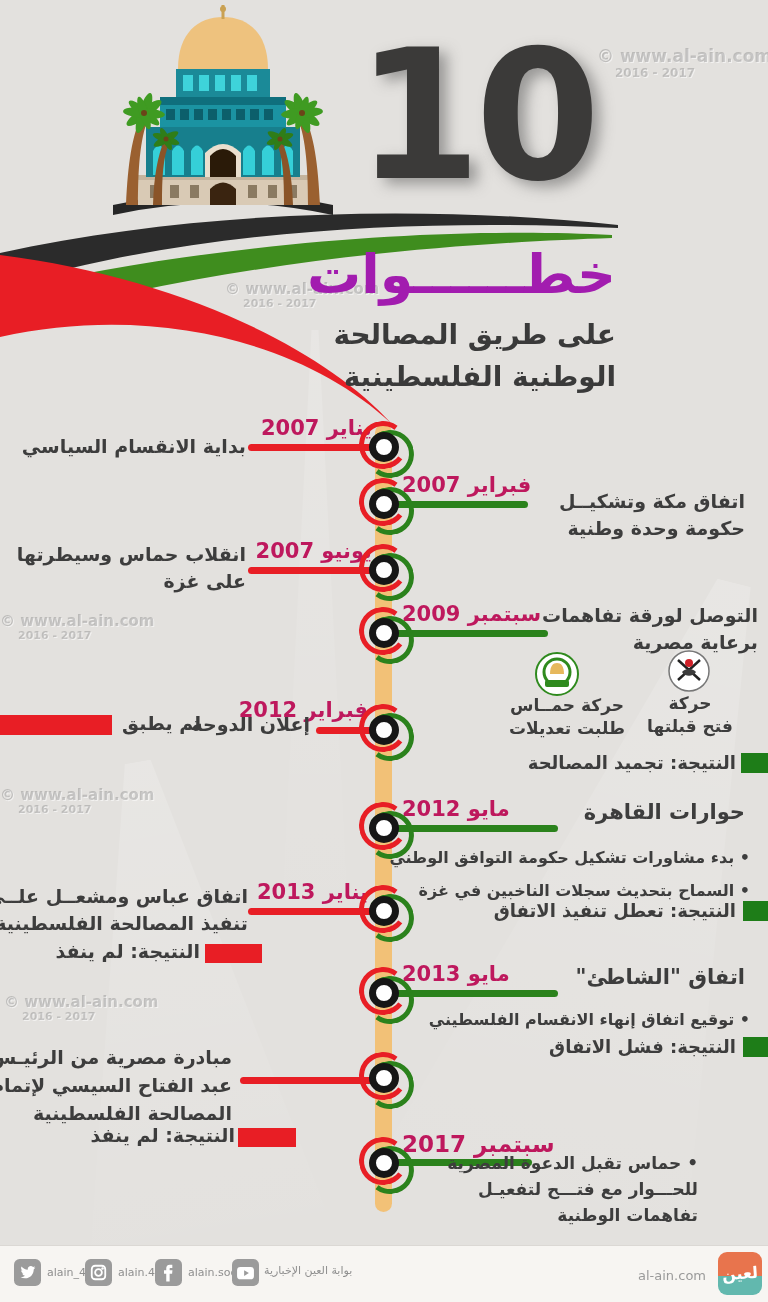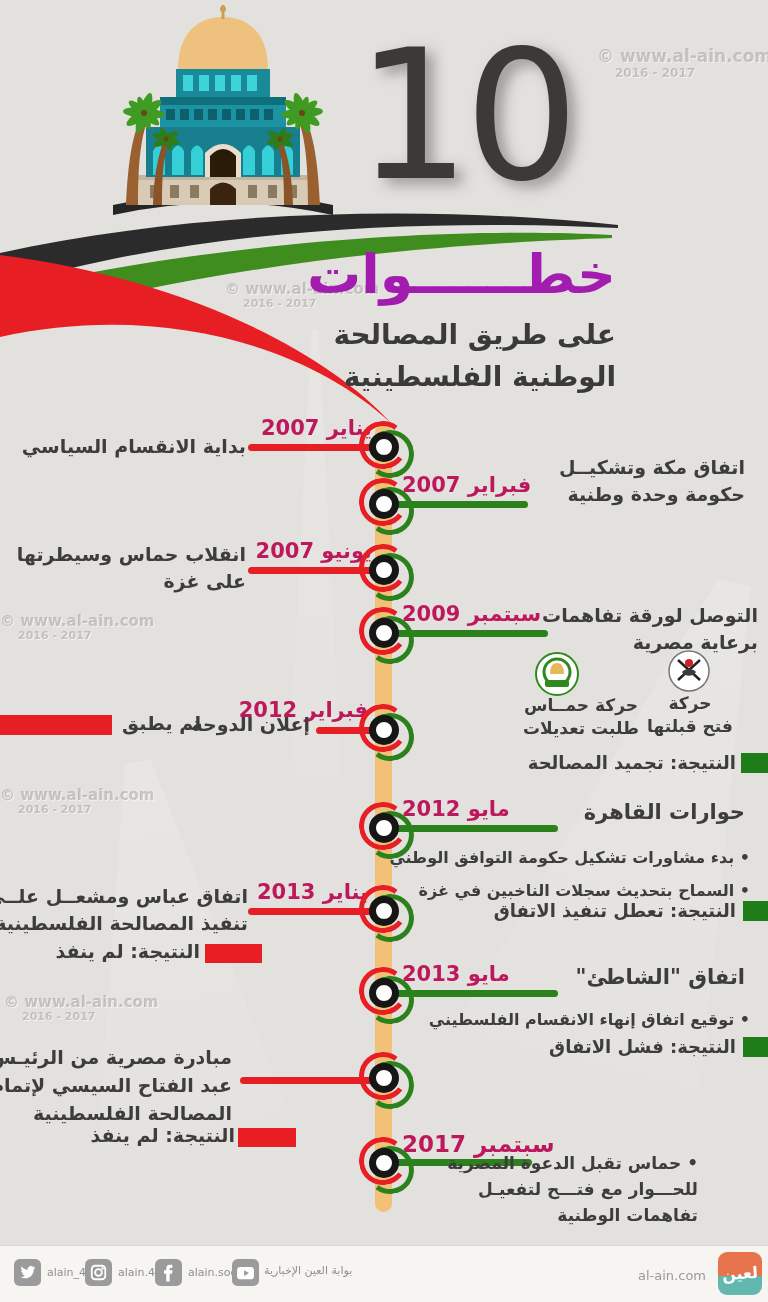--- a/index.html
+++ b/index.html
@@ -7,21 +7,21 @@
          font-family:"DejaVu Sans",sans-serif;}
   .abs{position:absolute;}
   .ar{direction:rtl;font-weight:bold;color:#3d3d3d;white-space:nowrap;}
   .ray{position:absolute;background:linear-gradient(to bottom,rgba(255,255,255,0.5),rgba(255,255,255,0));opacity:.35;}
   .wm{position:absolute;color:rgba(125,125,125,0.38);font-weight:bold;line-height:1.15;
       text-shadow:1px 1px 0 rgba(255,255,255,0.55);font-family:"DejaVu Sans",sans-serif;white-space:nowrap;}
   .wm .l1{font-size:15px;display:block;}
   .wm .l2{font-size:11px;display:block;padding-left:18px;}
   .wm-lg .l1{font-size:17px;}
   .wm-lg .l2{font-size:12px;}
-  .big10{position:absolute;left:356px;top:26px;font-size:180px;line-height:1;font-weight:normal;color:#3b3a39;
+  .big10{position:absolute;left:356px;top:26px;font-size:180px;line-height:1;font-weight:bold;color:#3b3a39;
          letter-spacing:-6px;text-shadow:8px 6px 14px rgba(80,80,80,0.5);z-index:4;}
   .title-main{position:absolute;right:152px;top:244px;font-size:54px;line-height:1.15;z-index:5;color:#a21caf;}
   .title-sub{position:absolute;right:152px;font-size:28px;z-index:5;color:#3a3a3a;}
   
   .tbar{position:absolute;left:375px;top:424px;width:17px;height:788px;background:#f2c177;border-radius:9px;z-index:3;}
   .node{position:absolute;width:48px;height:48px;z-index:6;}
   .node .arc{position:absolute;width:38px;height:38px;border-radius:50%;border:5px solid transparent;}
   .node .arc-r{left:-1px;top:-2px;border-color:#e81e25;border-right-color:transparent;transform:rotate(-8deg);}
   .node .arc-g{left:6px;top:7px;border-color:#2b821c;border-left-color:transparent;transform:rotate(-8deg);}
   .node .ring{position:absolute;left:9px;top:9px;width:16px;height:16px;border-radius:50%;border:7px solid #161616;background:#fff;}
@@ -210,21 +210,21 @@
   <div class="node" style="left:360px;top:1139px;">
       <span class="arc arc-r"></span>
       <span class="arc arc-g"></span>
       <span class="ring"></span>
     </div>
 
   <div class="date ar" style="right:396px;top:416px;">يناير 2007</div>
   <div class="desc ar" style="right:522px;top:433px;">بداية الانقسام السياسي</div>
 
   <div class="date ar" style="left:402px;top:473px;">فبراير 2007</div>
-  <div class="desc ar" style="right:23px;top:454px;">
+  <div class="desc ar" style="right:23px;top:488px;">
     <span>اتفاق مكة وتشكيــل</span><br>
     <span>حكومة وحدة وطنية</span>
   </div>
 
   <div class="date ar" style="right:396px;top:539px;">يونيو 2007</div>
   <div class="desc ar" style="right:522px;top:541px;">
     <span>انقلاب حماس وسيطرتها</span><br>
     <span>على غزة</span>
   </div>
 
@@ -233,21 +233,21 @@
     <span>التوصل لورقة تفاهمات</span><br>
     <span>برعاية مصرية</span>
   </div>
 
   <svg class="abs" style="left:535px;top:652px;z-index:5;" width="44" height="44" viewBox="0 0 44 44">
     <circle cx="22" cy="22" r="21" fill="#fff" stroke="#2f8a1e" stroke-width="2"></circle>
     <circle cx="22" cy="20" r="13" fill="none" stroke="#2f8a1e" stroke-width="3"></circle>
     <path d="M15,22 C15,14 18,11 22,11 C26,11 29,14 29,22 Z" fill="#e6b85c"></path>
     <rect x="10" y="28" width="24" height="7" rx="2" fill="#2f8a1e"></rect>
   </svg>
-  <div class="loglbl ar" style="left:511px;top:694px;width:140px;">
+  <div class="loglbl ar" style="left:497px;top:694px;width:140px;">
     <span>حركة حمــاس</span><br>
     <span>طلبت تعديلات</span>
   </div>
   <svg class="abs" style="left:668px;top:650px;z-index:5;" width="42" height="42" viewBox="0 0 42 42">
     <circle cx="21" cy="21" r="20" fill="#fff" stroke="#777" stroke-width="1.5"></circle>
     <path d="M10,30 L32,10" stroke="#222" stroke-width="2.5"></path>
     <path d="M10,10 L32,30" stroke="#222" stroke-width="2.5"></path>
     <circle cx="21" cy="13" r="4" fill="#cf2028"></circle>
     <path d="M14,22 C17,18 25,18 28,22 C25,27 17,27 14,22 Z" fill="#3c3c3c"></path>
   </svg>

